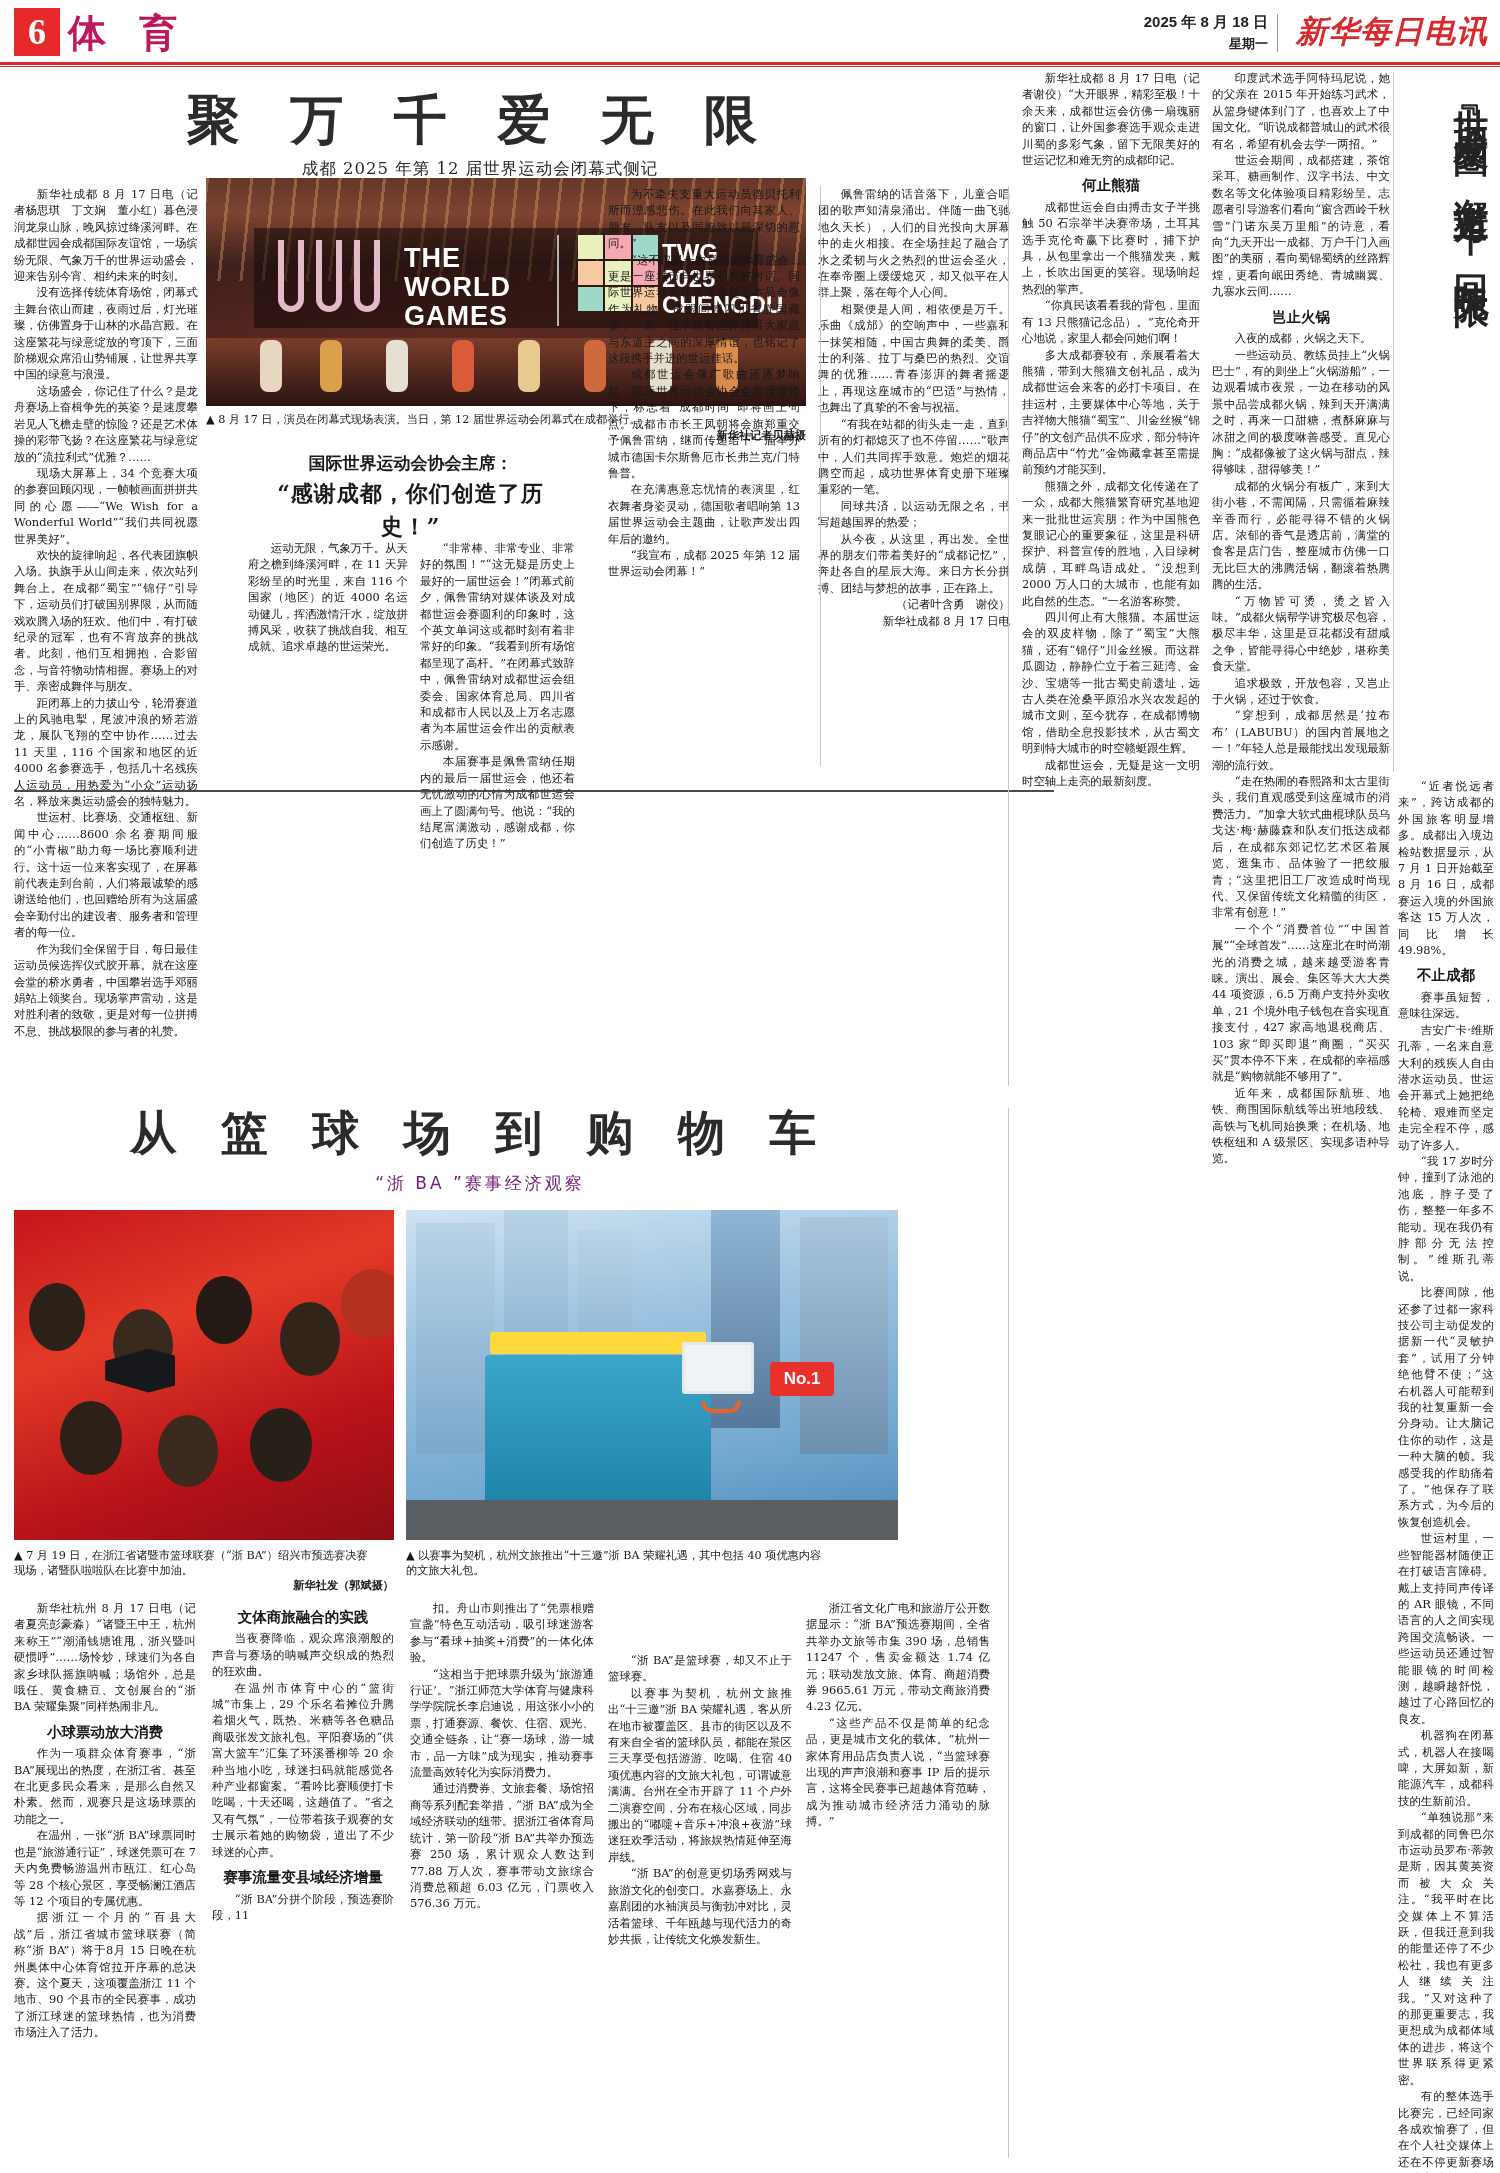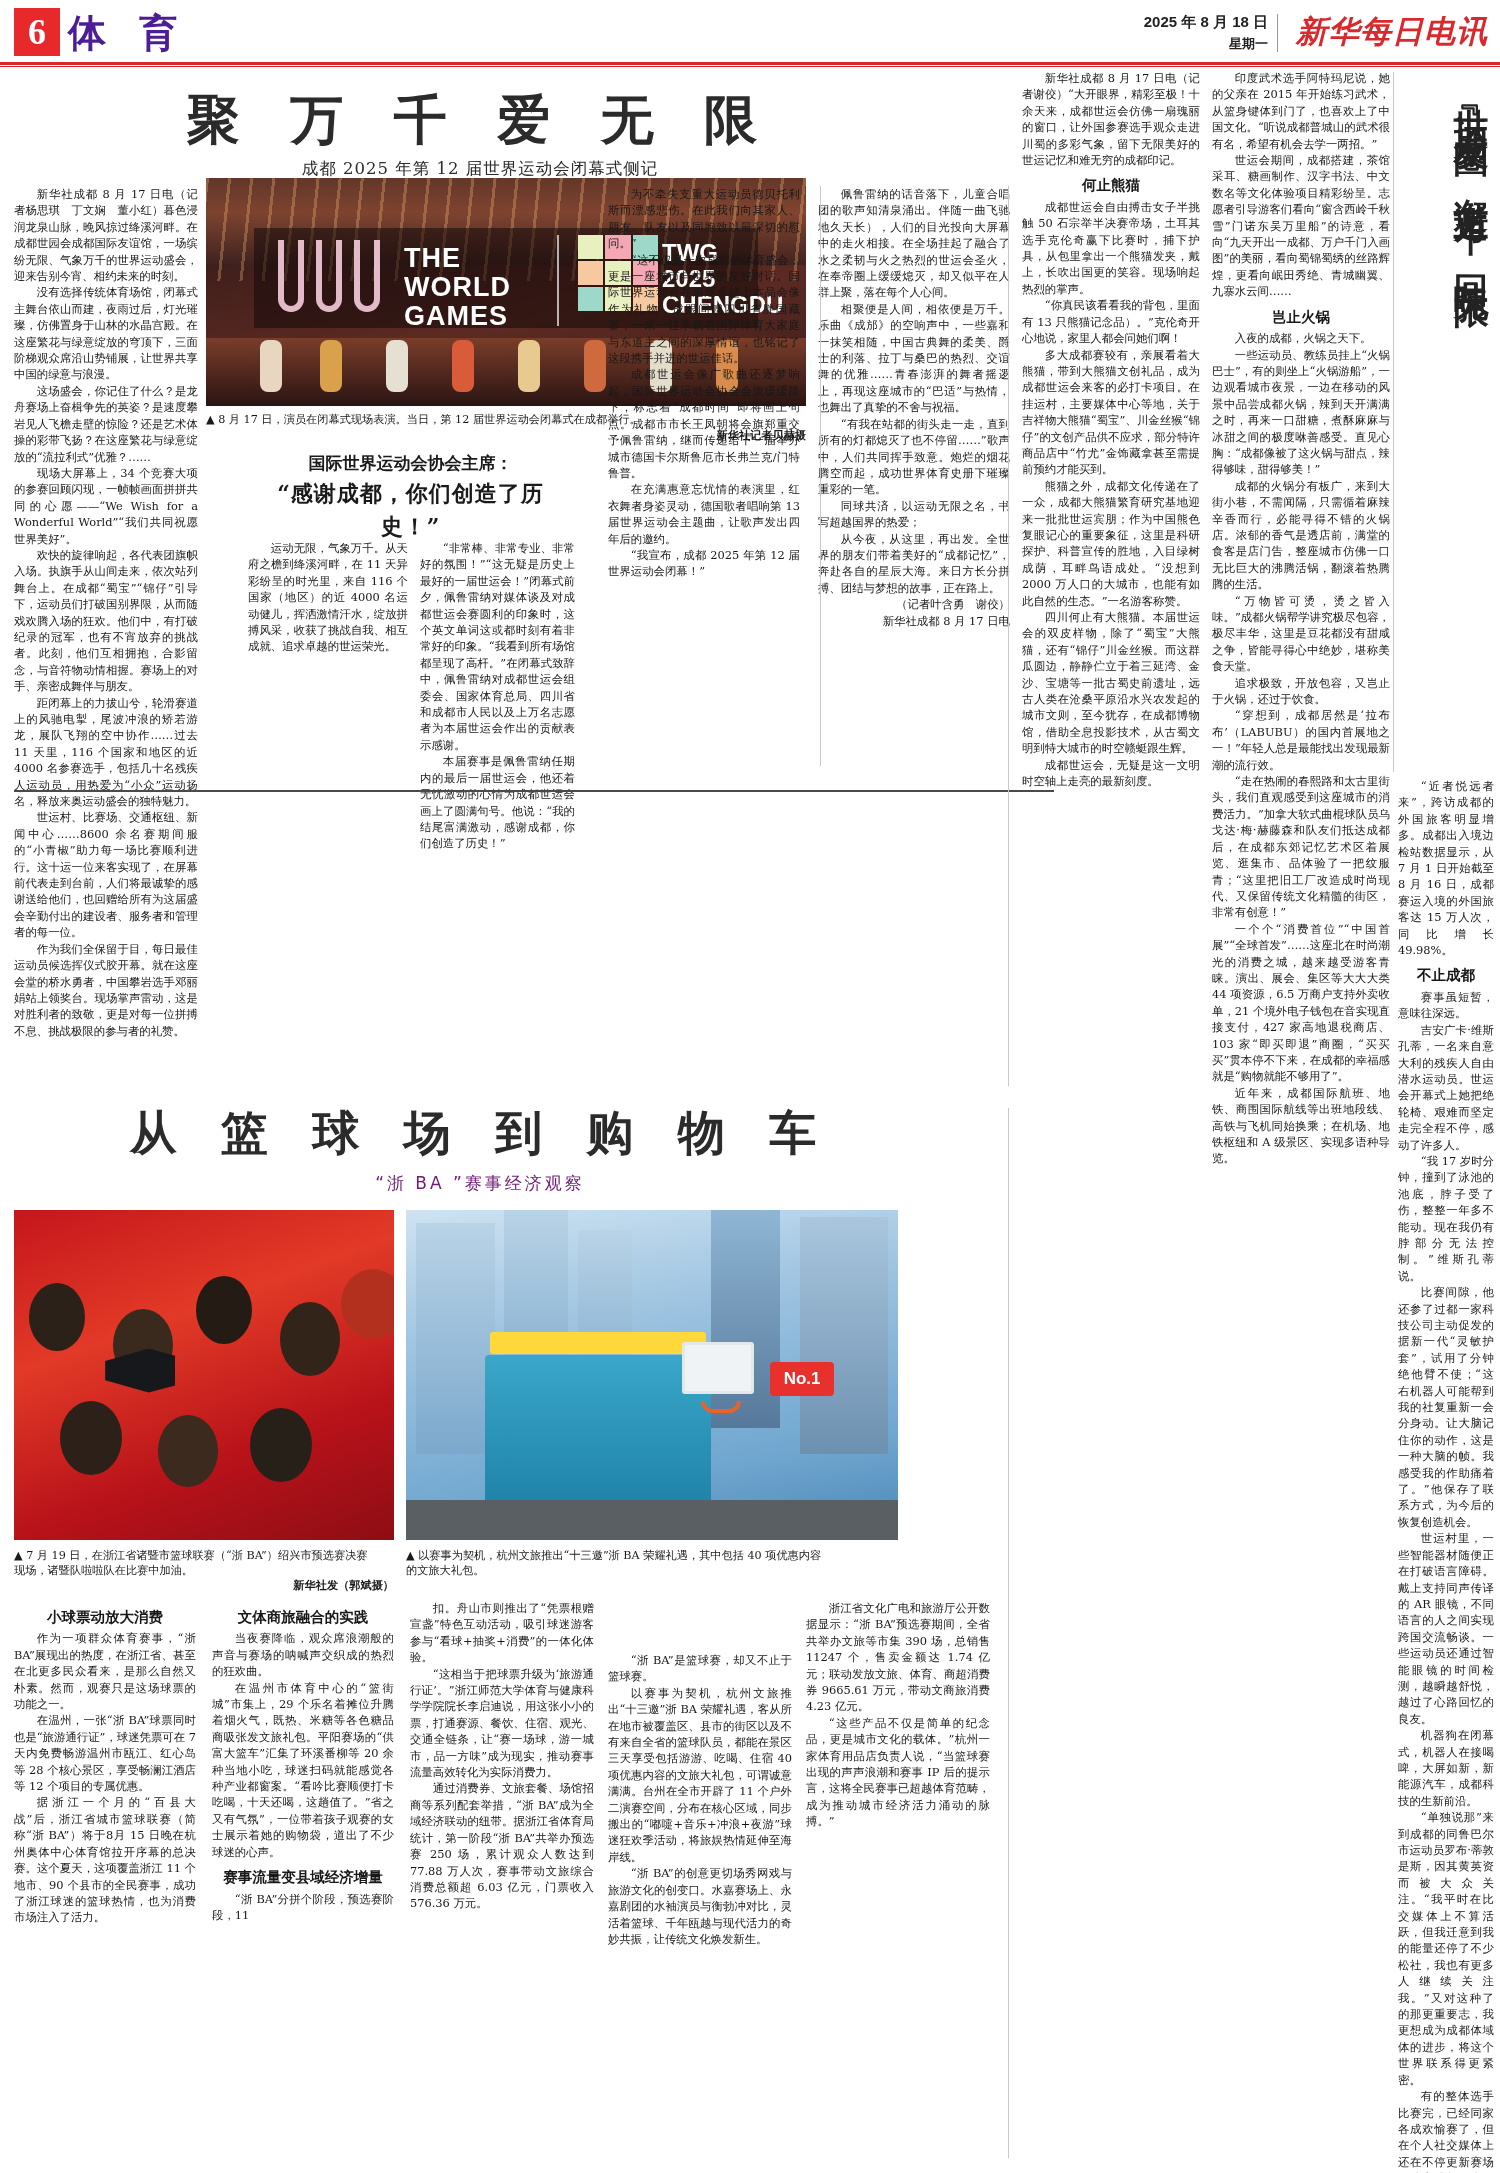--- a/index.html
+++ b/index.html
@@ -18,21 +18,21 @@
   }
   .mh-pagebox {
     position: absolute; left: 14px; top: 8px;
     width: 46px; height: 48px; background: #e8292c;
     color: #fff; font-family: "Liberation Serif", serif;
     font-size: 36px; font-weight: bold; line-height: 48px; text-align: center;
   }
   .mh-section {
     position: absolute; left: 68px; top: 10px;
     font-family: "DejaVu Serif", serif;
-    font-size: 38px; font-weight: bold; color: #4c1d95;
+    font-size: 38px; font-weight: bold; color: #be185d;
     letter-spacing: 10px; line-height: 46px;
   }
   .mh-date {
     position: absolute; right: 232px; top: 12px;
     text-align: right; font-family: "Liberation Sans", sans-serif;
     font-size: 15px; color: #222; line-height: 20px; font-weight: bold;
   }
   .mh-date .dow { display:block; font-size: 13px; margin-top: 2px; }
   .mh-divider {
     position: absolute; right: 222px; top: 14px; width: 1px; height: 38px; background: #999;
@@ -311,20 +311,21 @@
     <div class="booth"></div>
     <div class="ybar"></div>
     <div class="hoop"></div>
     <div class="rim"></div>
     <div class="sign">No.1</div>
     <div style="position:absolute;left:0;bottom:0;width:100%;height:12%;background:#5a5f64;"></div>
   </div>
   <div class="cap" style="left:406px; top:1548px; width:420px;">▲ 以赛事为契机，杭州文旅推出“十三邀”浙 BA 荣耀礼遇，其中包括 40 项优惠内容的文旅大礼包。</div>
 
   <div class="col" id="s2c1" style="left:14px; top:1600px; width:182px; height:560px;">
+      <p>新华社杭州 8 月 17 日电（记者夏亮彭豪淼）“诸暨王中王，杭州来称王”“潮涌钱塘谁甩，浙兴暨叫硬惯呼”……场怜炒，球速们为各自家乡球队摇旗呐喊；场馆外，总是哦任、黄食糖豆、文创展台的“浙 BA 荣耀集聚”同样热闹非凡。</p>
       <p style="text-align: center; font-weight: bold; font-size: 14.5px; margin: 9px 0px 5px; text-indent: 0px;">小球票动放大消费</p>
       <p>作为一项群众体育赛事，“浙 BA”展现出的热度，在浙江省、甚至在北更多民众看来，是那么自然又朴素。然而，观赛只是这场球票的功能之一。</p>
       <p>在温州，一张“浙 BA”球票同时也是“旅游通行证”，球迷凭票可在 7 天内免费畅游温州市瓯江、红心岛等 28 个核心景区，享受畅澜江酒店等 12 个项目的专属优惠。</p>
       <p>据浙江一个月的“百县大战”后，浙江省城市篮球联赛（简称“浙 BA”）将于8月 15 日晚在杭州奥体中心体育馆拉开序幕的总决赛。这个夏天，这项覆盖浙江 11 个地市、90 个县市的全民赛事，成功了浙江球迷的篮球热情，也为消费市场注入了活力。</p>
     </div>
   <div class="col" id="s2c2" style="left:212px; top:1600px; width:182px; height:560px;">
       <p style="text-align: center; font-weight: bold; font-size: 14.5px; margin: 9px 0px 5px; text-indent: 0px;">文体商旅融合的实践</p>
       <p>当夜赛降临，观众席浪潮般的声音与赛场的呐喊声交织成的热烈的狂欢曲。</p>
       <p>在温州市体育中心的“篮街城”市集上，29 个乐名着摊位升腾着烟火气，既热、米糖等各色糖品商吸张发文旅礼包。平阳赛场的“供富大篮车”汇集了环溪番柳等 20 余种当地小吃，球迷扫码就能感觉各种产业都窗案。“看吟比赛顺便打卡吃喝，十天还喝，这趟值了。”省之又有气氛”，一位带着孩子观赛的女士展示着她的购物袋，道出了不少球迷的心声。</p>
       <p style="text-align: center; font-weight: bold; font-size: 14.5px; margin: 9px 0px 5px; text-indent: 0px;">赛事流量变县域经济增量</p>

